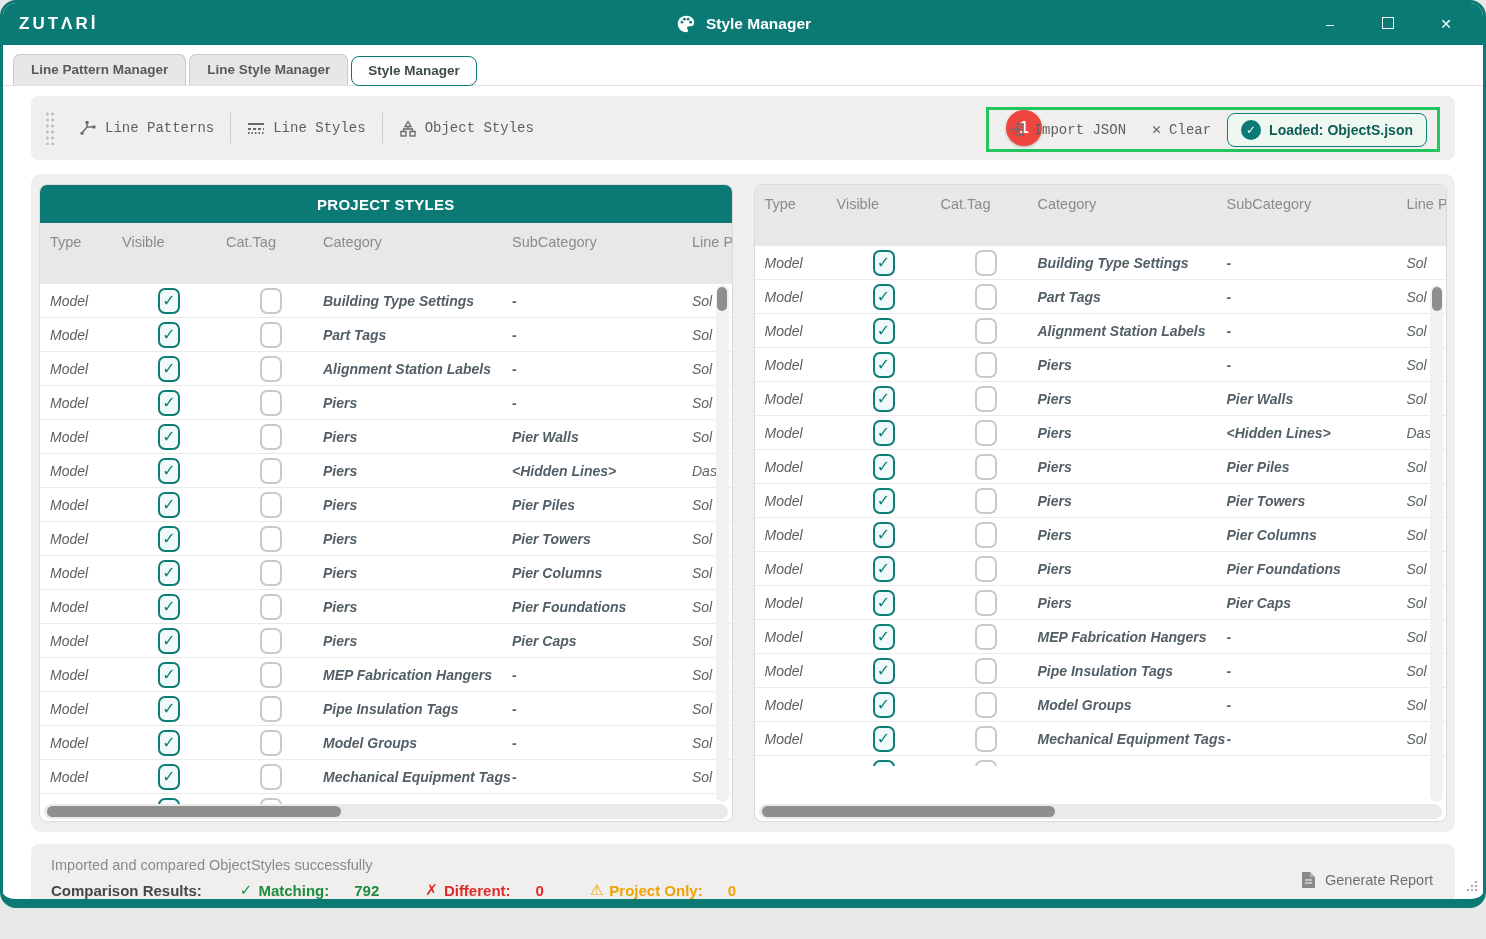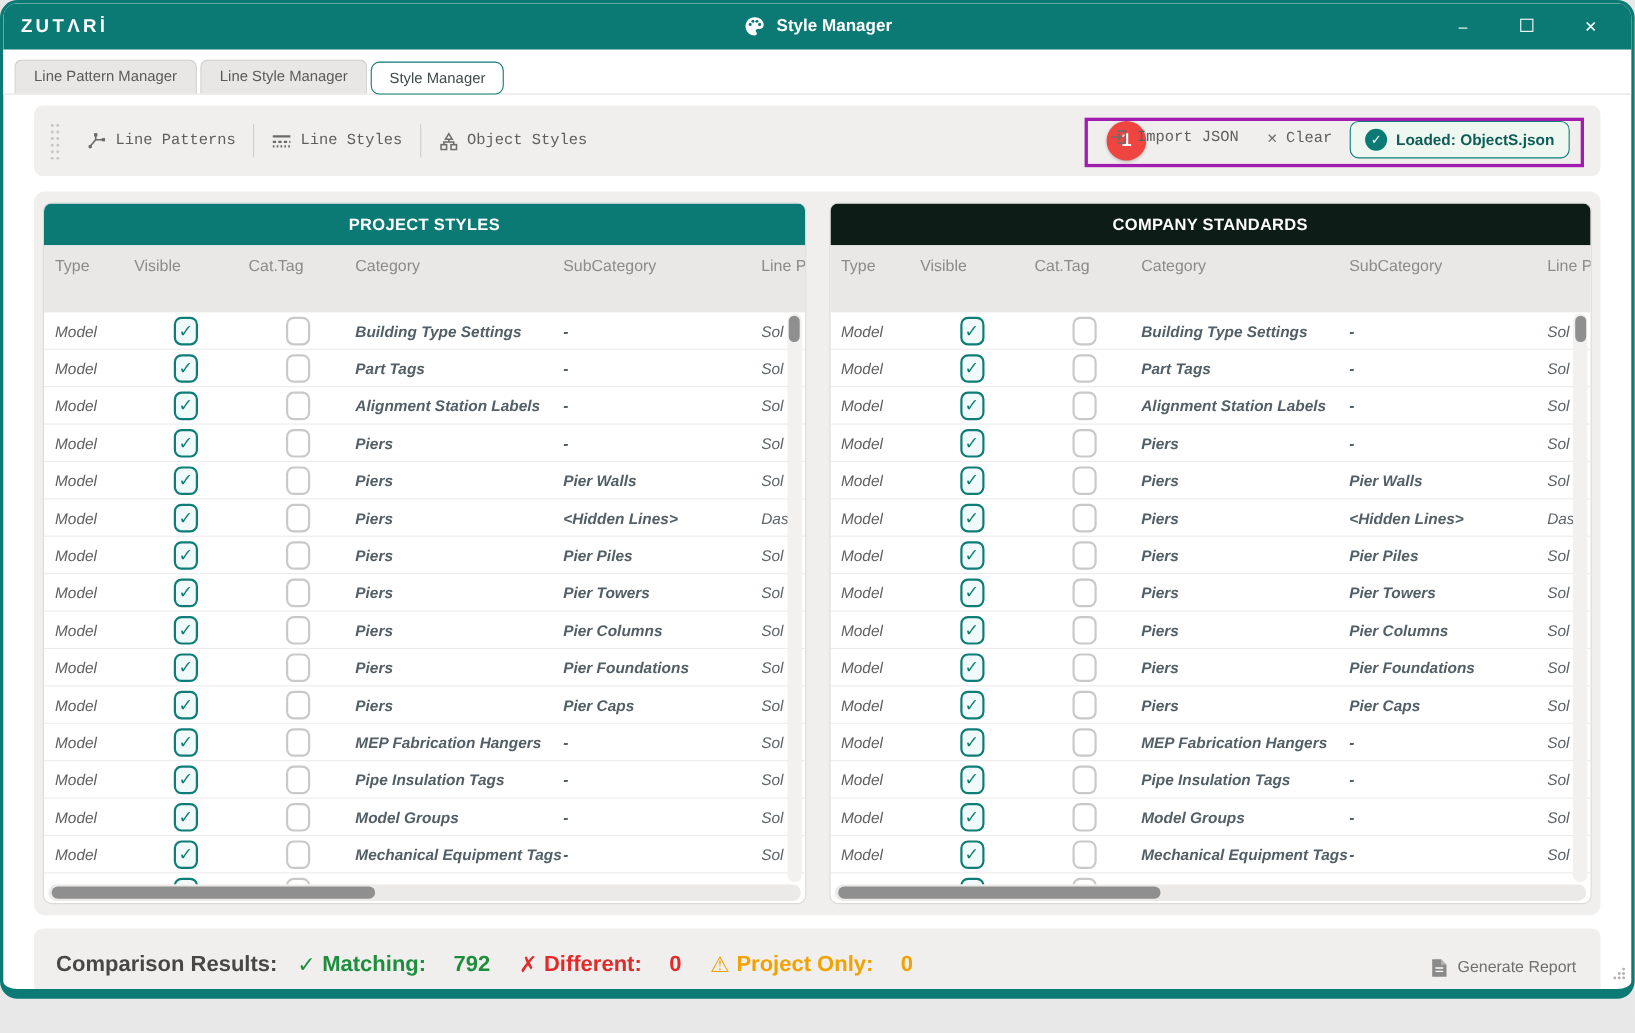--- a/index.html
+++ b/index.html
@@ -13,37 +13,37 @@
   .title-center { position:absolute; left:0; right:0; display:flex; justify-content:center; align-items:center; gap:9px;
                   color:#fff; font-weight:bold; font-size:15.5px; pointer-events:none; }
   .wincontrols { margin-left:auto; display:flex; align-items:center; gap:0; padding-right:8px; }
   .wc { width:58px; text-align:center; color:#fff; font-size:14px; cursor:default; }
   .maxrect { display:inline-block; width:12px; height:12px; border:1.4px solid #fff; }
 
   
   .tabbar { display:flex; align-items:flex-end; gap:3px; padding:9px 0 0 10px; height:41px; background:#fff;
             border-bottom:1px solid #e3e1df; }
   .tab { background:#e9e7e5; border:1px solid #cccac8; border-bottom:none; border-radius:7px 7px 0 0;
-         padding:7px 17px 8px; font-size:13.5px; font-weight:400; color:#5a5a5a; }
+         padding:7px 17px 8px; font-size:13.5px; font-weight:700; color:#5a5a5a; }
   .tab.active { background:#fff; border:1.8px solid #0b7a74; border-radius:8px; padding:6px 16px 7px;
                 color:#3f4a4a; position:relative; top:1px; }
 
   
   .toolbar-card { margin:10px 28px 0; height:64px; background:#f0efed; border-radius:8px; position:relative;
                   display:flex; align-items:center; padding:0 14px; }
   .grip { width:10px; height:34px; margin-right:14px;
           background:radial-gradient(#c6c4c2 1.2px, transparent 1.4px); background-size:5px 6px; }
   .tbtn { display:flex; align-items:center; gap:8px; background:none; border:none; font-size:14px; color:#5f5f5f;
           font-family:Liberation Mono, monospace; padding:6px 10px; cursor:default; }
   .tsep { width:1px; height:30px; background:#cfcdcb; margin:0 6px; }
   .annot-circle { position:absolute; left:975px; top:14px; width:36px; height:36px; border-radius:50%;
                   background:#ee4540; color:#fff; font-weight:bold; font-size:17px;
                   display:flex; align-items:center; justify-content:center; box-shadow:0 1px 3px rgba(0,0,0,.25); }
-  .red-box { position:absolute; right:15px; top:11px; height:45px; border:3px solid #a21caf;
-             display:flex; align-items:flex-start; gap:6px; padding:0 10px; background:transparent; }
+  .red-box { position:absolute; right:15px; top:11px; height:45px; border:3px solid #22c55e;
+             display:flex; align-items:center; gap:6px; padding:0 10px; background:transparent; }
   .loaded-chip { display:flex; align-items:center; gap:8px; background:#eef8f1; border:1.6px solid #0e7d77;
                  border-radius:8px; padding:6px 13px; font-size:14px; font-weight:600; color:#0f5c57; }
   .check-circle { width:20px; height:20px; border-radius:50%; background:#0b7a74; color:#fff; font-size:12px;
                   display:flex; align-items:center; justify-content:center; font-weight:bold; }
 
   
   .main-card { margin:14px 28px 0; height:658px; background:#f0efed; border-radius:10px;
                display:flex; gap:21px; padding:10px 8px; }
   .panel { flex:1; background:#fff; border:1px solid #dcdad8; border-radius:8px; overflow:hidden; position:relative; }
   .panel-header { height:38px; display:flex; align-items:center; justify-content:center; color:#fff;
@@ -69,21 +69,21 @@
 
   .vscroll { position:absolute; top:100px; bottom:19px; right:3px; width:13px; background:#f3f1ef; border-radius:7px; }
   .vthumb { position:absolute; top:2px; left:1.5px; width:10px; height:24px; background:#8f8f8f; border-radius:6px; }
   .hscroll { position:absolute; left:4px; right:4px; bottom:2px; height:15px; background:#eceae8; border-radius:8px; }
   .hthumb { position:absolute; left:3px; top:2px; width:43%; height:11px; background:#8f8f8f; border-radius:6px; }
 
   
   .status-card { margin:12px 28px 0; height:72px; background:#f0efed; border-radius:8px; position:relative;
                  padding:13px 20px 0; }
   .status-msg { color:#8a8a8a; font-size:14.5px; }
-  .status-line2 { display:flex; align-items:center; gap:4px; margin-top:8px; font-size:20px; }
+  .status-line2 { display:flex; align-items:center; gap:24px; margin-top:8px; font-size:15px; }
   .results-label { font-weight:bold; color:#474747; margin-right:14px; }
   .res { display:flex; align-items:center; gap:6px; margin-right:22px; font-weight:600; }
   .res .val { font-weight:bold; margin-left:19px; }
   .res.green { color:#1e8e3e; } .res.red { color:#e02b2b; } .res.orange { color:#f0a202; }
   .gen-report { position:absolute; right:22px; top:50%; transform:translateY(-50%); display:flex; align-items:center;
                 gap:9px; color:#6f6f6f; font-size:14.5px; background:none; border:none; font-family:inherit; }
   .resize-grip { position:absolute; right:4px; bottom:2px; }
 </style>
 </head>
 <body>
@@ -387,21 +387,20 @@
         </div>
       <div class="vscroll">
           <div class="vthumb"></div>
         </div>
       <div class="hscroll">
           <div class="hthumb"></div>
         </div>
     </section>
 
     <section class="panel">
-      <div class="panel-header dark">COMPANY STANDARDS</div>
       <div class="colheader">
           <div class="hcell h1">Type</div>
           <div class="hcell h2">Visible</div>
           <div class="hcell h3">Cat.Tag</div>
           <div class="hcell h4">Category</div>
           <div class="hcell h5">SubCategory</div>
           <div class="hcell h6">Line Pa</div>
         </div>
       <div class="rows">
           <div class="trow">
@@ -601,20 +600,21 @@
           <div class="vthumb"></div>
         </div>
       <div class="hscroll">
           <div class="hthumb"></div>
         </div>
     </section>
 
   </div>
 
   <div class="status-card">
+    <div class="status-msg">Imported and compared ObjectStyles successfully</div>
     <div class="status-line2">
       <span class="results-label">Comparison Results:</span>
       <span class="res green">
         <span>✓</span>
         <span>Matching:</span>
         <span class="val">792</span>
       </span>
       <span class="res red">
         <span>✗</span>
         <span>Different:</span>

